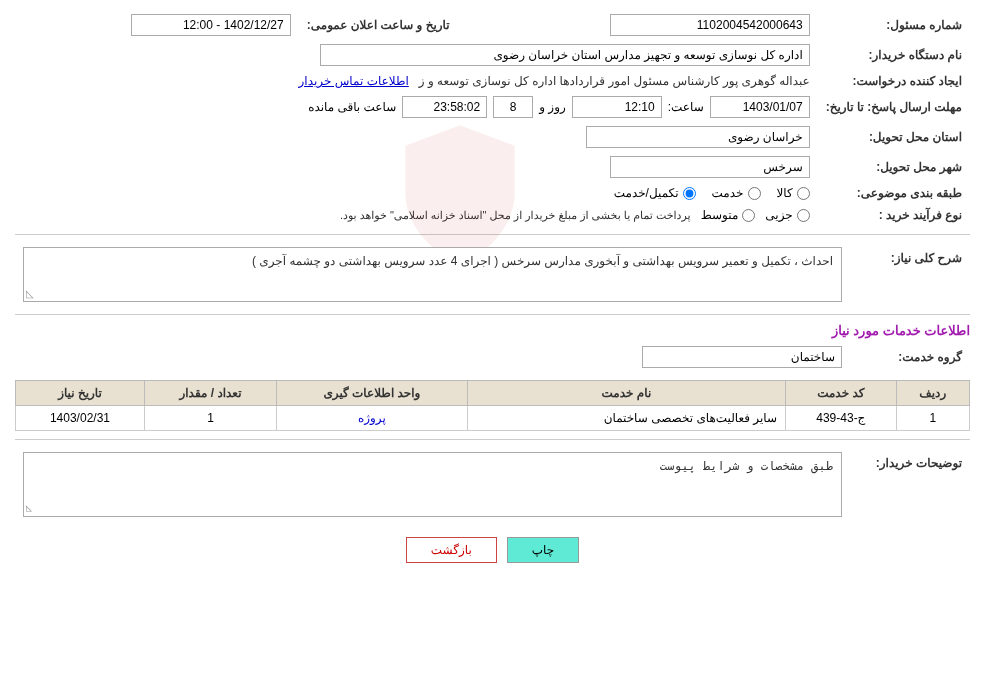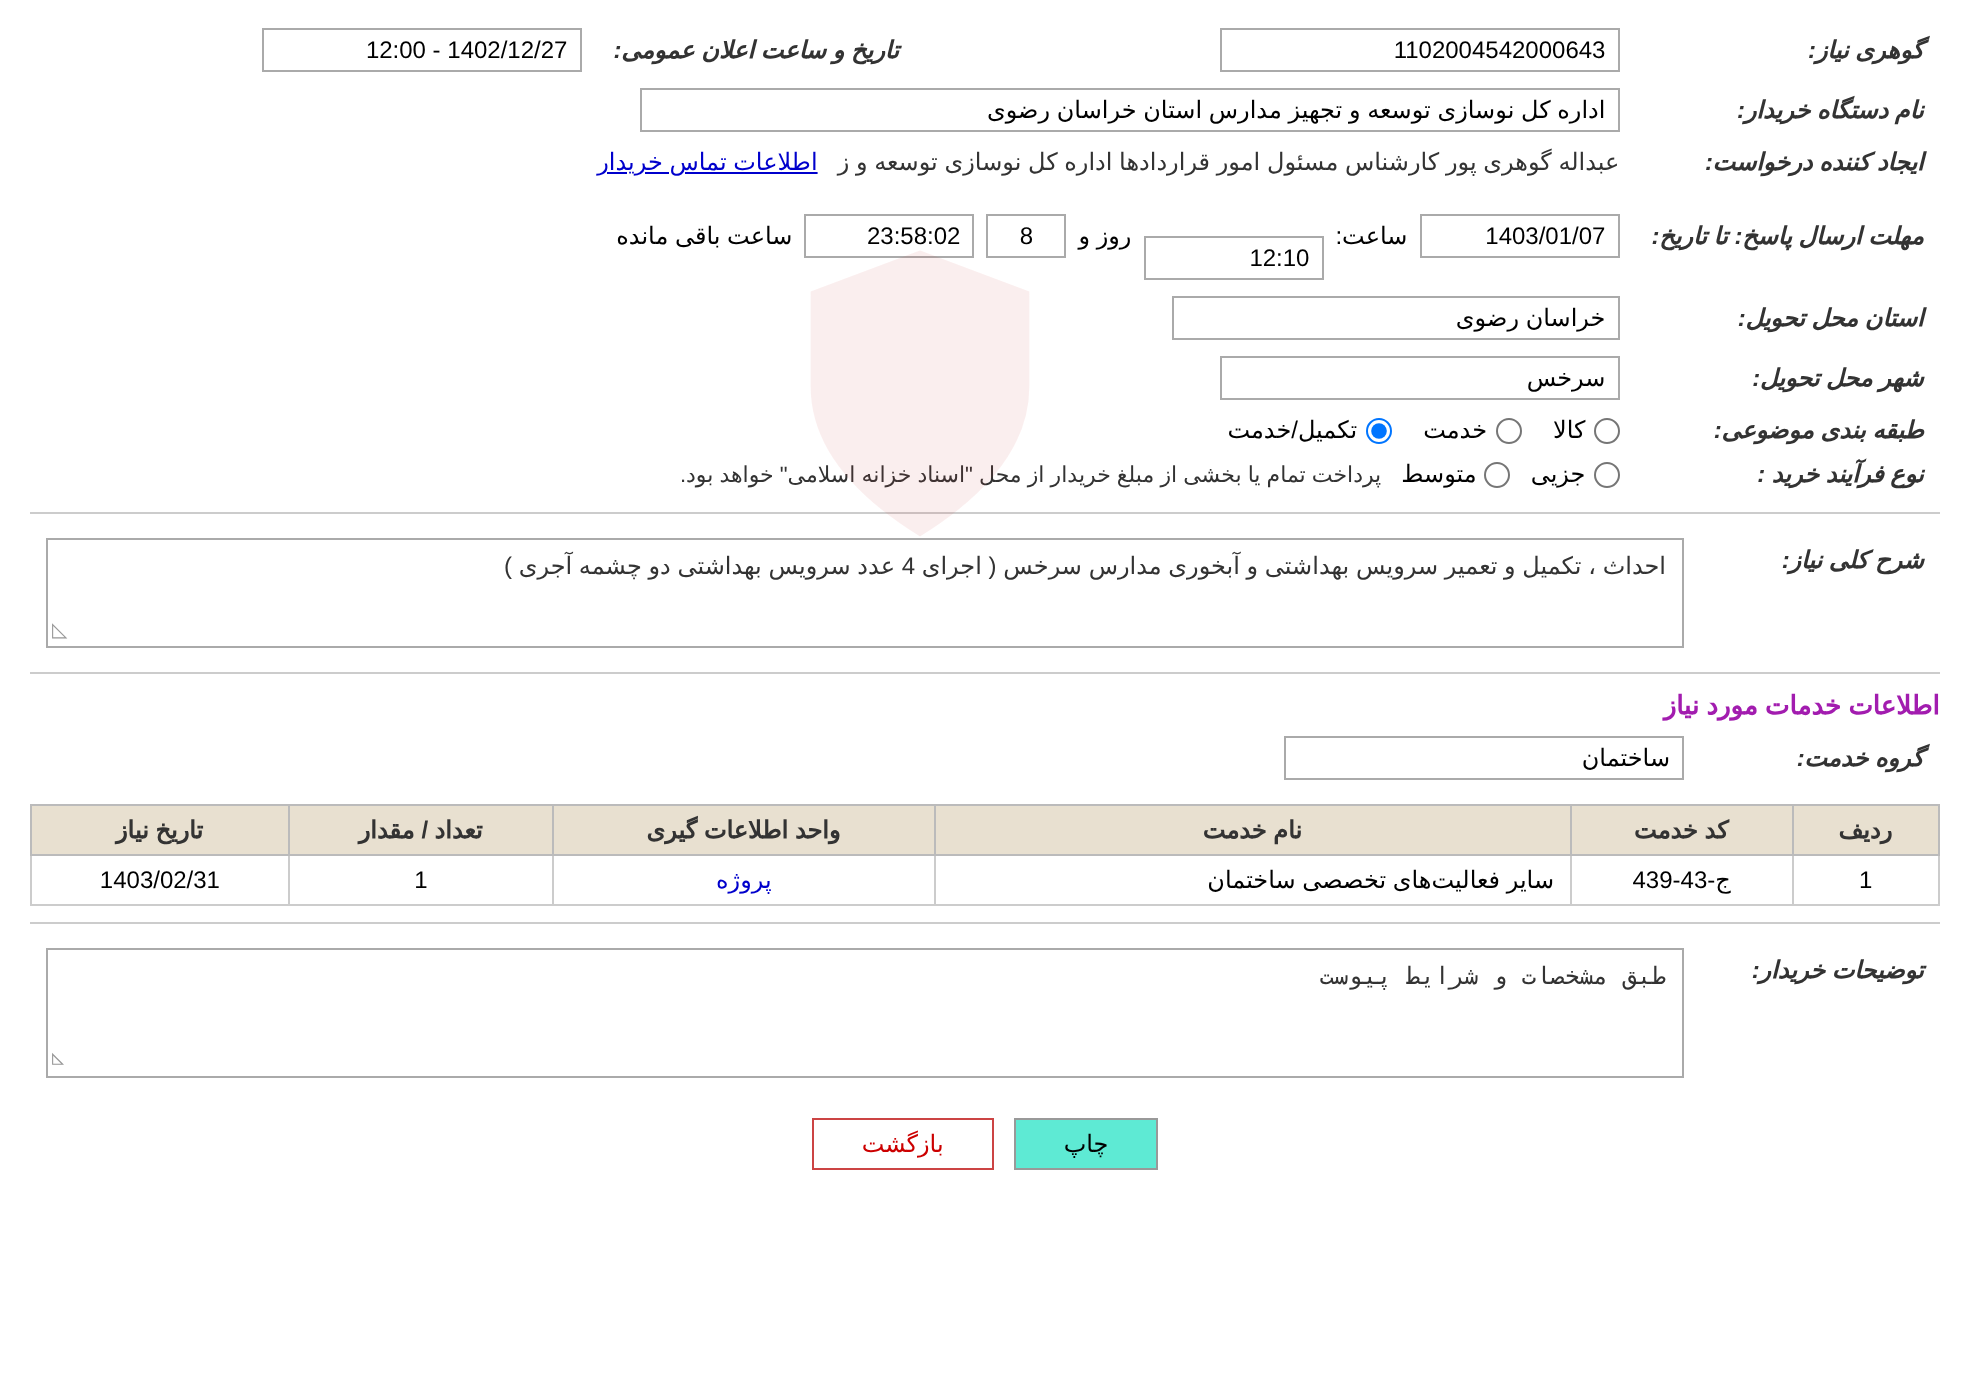--- a/index.html
+++ b/index.html
@@ -35,21 +35,20 @@
     .info-table td {
       padding: 4px 8px;
       vertical-align: middle;
     }
     .label-cell {
       color: #333;
       font-weight: bold;
       white-space: nowrap;
       text-align: right;
       width: 120px;
-      font-style: italic;
     }
     .value-cell {
       text-align: right;
     }
     .input-box {
       border: 1px solid #aaa;
       background: #fff;
       padding: 3px 6px;
       font-size: 12px;
       font-family: Tahoma, Arial, sans-serif;
@@ -202,21 +201,21 @@
   <div class="content">
 
     <svg class="shield-watermark" viewBox="0 0 100 120" xmlns="http://www.w3.org/2000/svg">
       <path d="M50 5 L90 20 L90 55 Q90 85 50 110 Q10 85 10 55 L10 20 Z" fill="#cc3333" stroke="#cc3333" stroke-width="2"></path>
     </svg>
 
     <table class="info-table">
 
       <tbody>
           <tr>
-        <td class="label-cell">گوهری نیاز:</td>
+        <td class="label-cell">شماره مسئول:</td>
         <td class="value-cell">
           <span class="input-box input-box-medium" style="display:inline-block;">1102004542000643</span>
         </td>
         <td class="label-cell" style="text-align:right; padding-right:20px;">تاریخ و ساعت اعلان عمومی:</td>
         <td class="value-cell">
           <span class="input-box" style="display:inline-block; width:160px;">1402/12/27 - 12:00</span>
         </td>
       </tr>
 
       <tr>
@@ -234,21 +233,21 @@
           <span class="blue-link" style="cursor:pointer;">اطلاعات تماس خریدار</span>
         </td>
       </tr>
 
       <tr>
         <td class="label-cell">مهلت ارسال پاسخ: تا تاریخ:</td>
         <td colspan="3">
           <div class="row-inline">
             <span class="input-box" style="display:inline-block; width:100px;">1403/01/07</span>
             <span>ساعت:</span>
-            <span class="input-box" style="display:inline-block; width:90px;margin-top:22px;">12:10</span>
+            <span class="input-box" style="display:inline-block; width:90px;">12:10</span>
             <span>روز و</span>
             <span class="input-box" style="display:inline-block; width:40px; text-align:center;">8</span>
             <span class="input-box" style="display:inline-block; width:85px;">23:58:02</span>
             <span>ساعت باقی مانده</span>
           </div>
         </td>
       </tr>
 
       <tr>
         <td class="label-cell">استان محل تحویل:</td>

